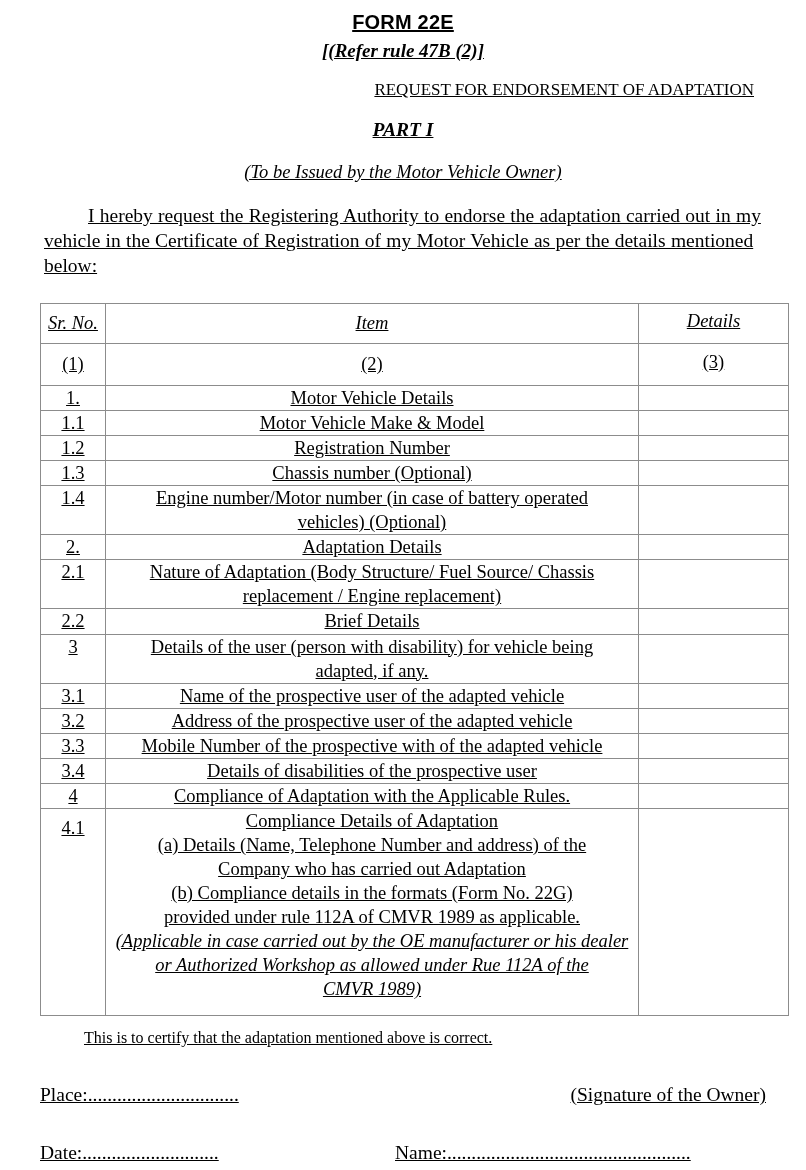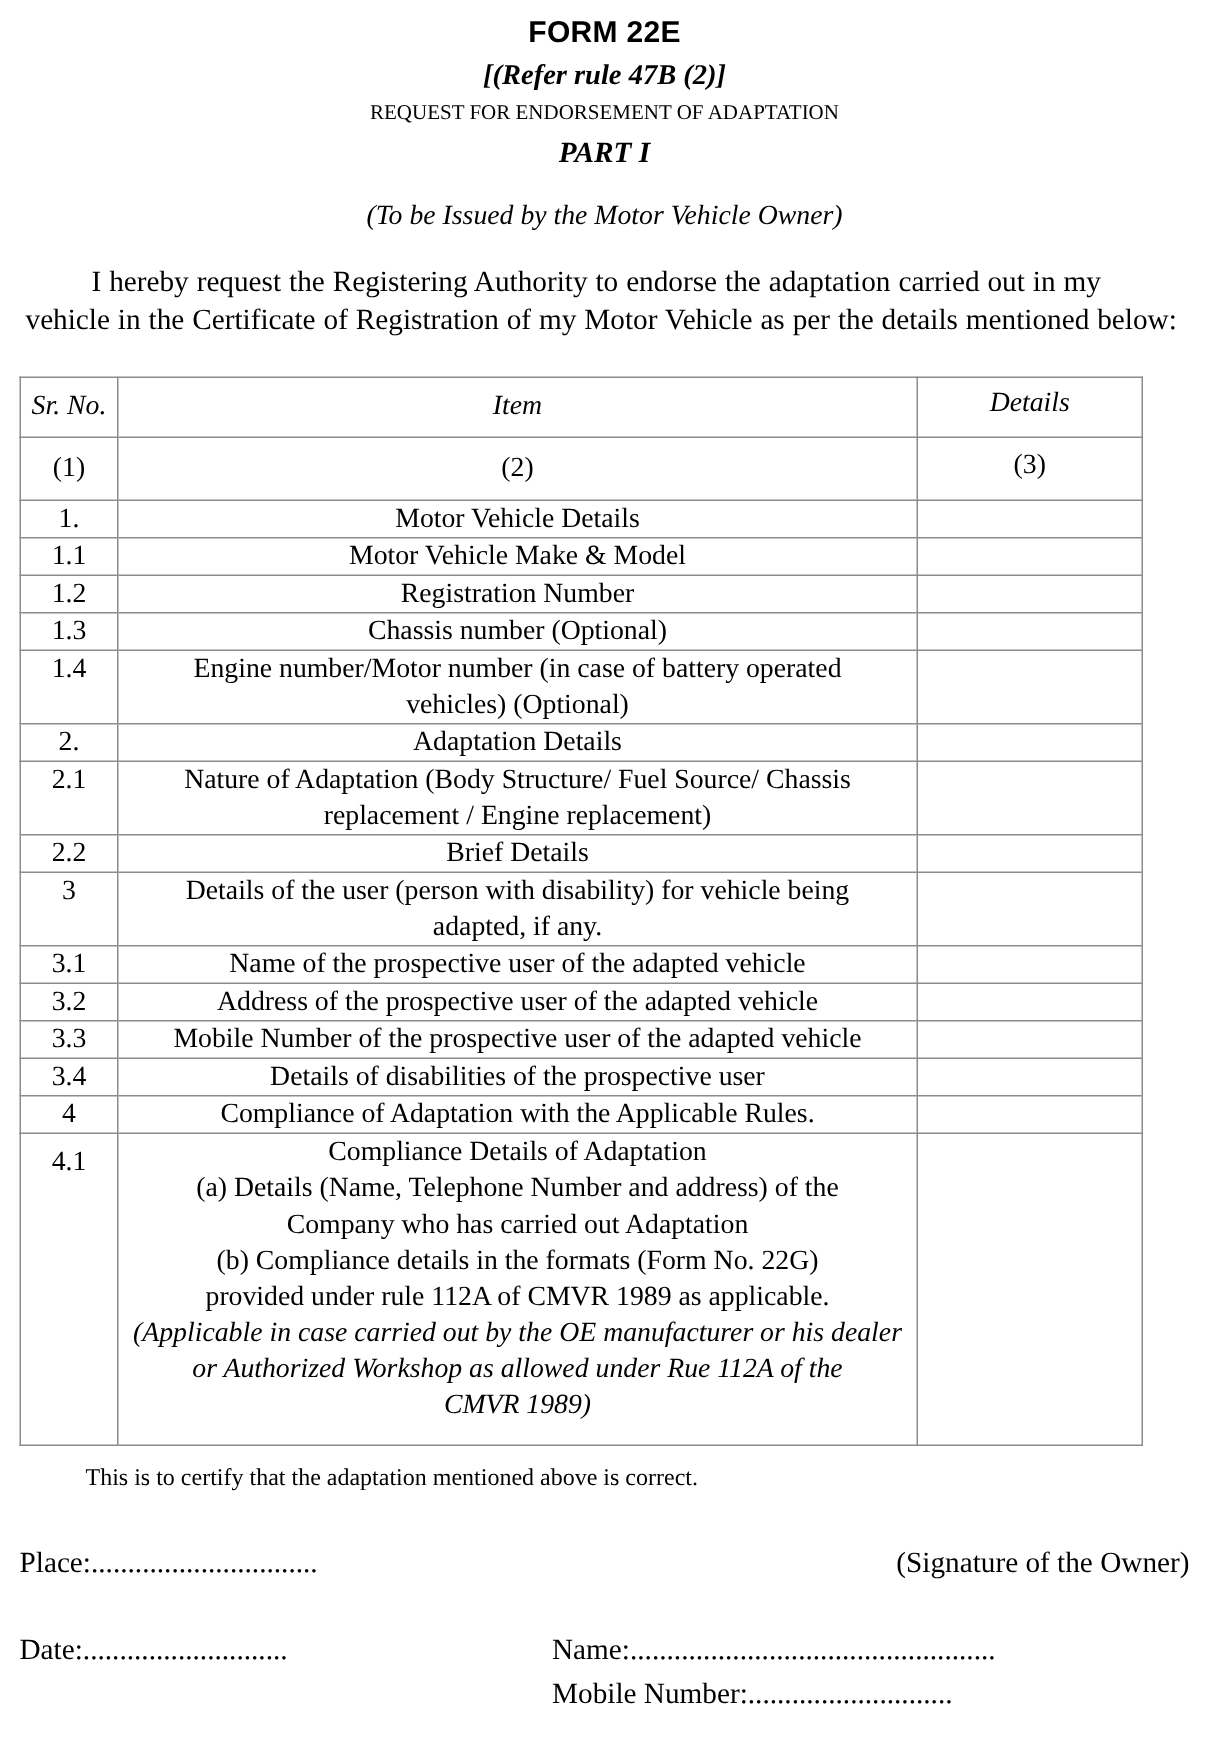--- a/index.html
+++ b/index.html
@@ -13,21 +13,22 @@
     overflow: hidden;
     font-family: "Liberation Serif", "DejaVu Serif", serif;
     color: #000000;
     position: relative;
   }
   .page {
     position: relative;
     width: 806px;
     height: 863px;
     box-sizing: border-box;
-    padding: 0 13px;
+    padding: 0 40px;
+    text-decoration: underline;
   }
 
   
   .form-title {
     text-align: center;
     font-family: "Liberation Sans", "DejaVu Sans", sans-serif;
     font-weight: bold;
     font-size: 20px;
     letter-spacing: 0.2px;
     margin: 0;
@@ -37,23 +38,23 @@
   .rule-ref {
     text-align: center;
     font-weight: bold;
     font-style: italic;
     font-size: 19px;
     margin: 0;
     padding-top: 6px;
     line-height: 1.15;
   }
   .request-title {
-    text-align: center;
-    font-size: 14px;
-    margin: 0;
+    text-align: right;
+    font-size: 17px;
+    margin: 12px;
     padding-top: 6px;
     line-height: 1.15;
   }
   .part-title {
     text-align: center;
     font-weight: bold;
     font-style: italic;
     font-size: 19.5px;
     margin: 0;
     padding-top: 8px;
@@ -272,21 +273,21 @@
         <tr>
           <td class="cell-sr">3.2</td>
           <td class="cell-item">
             <span class="item-line">Address of the prospective user of the adapted vehicle</span>
           </td>
           <td class="cell-det"></td>
         </tr>
         <tr>
           <td class="cell-sr">3.3</td>
           <td class="cell-item">
-            <span class="item-line">Mobile Number of the prospective user of the adapted vehicle</span>
+            <span class="item-line">Mobile Number of the prospective with of the adapted vehicle</span>
           </td>
           <td class="cell-det"></td>
         </tr>
         <tr>
           <td class="cell-sr">3.4</td>
           <td class="cell-item">
             <span class="item-line">Details of disabilities of the prospective user</span>
           </td>
           <td class="cell-det"></td>
         </tr>

